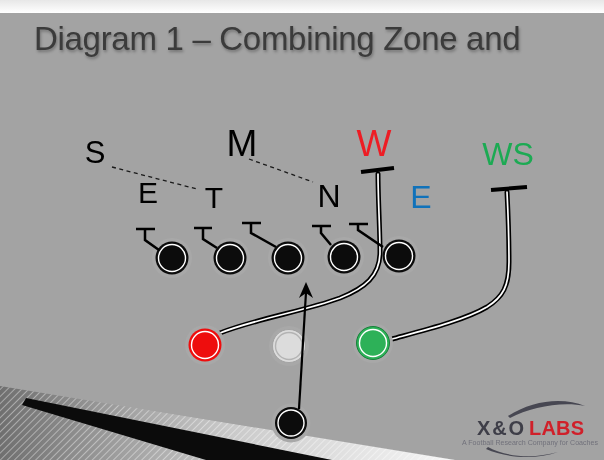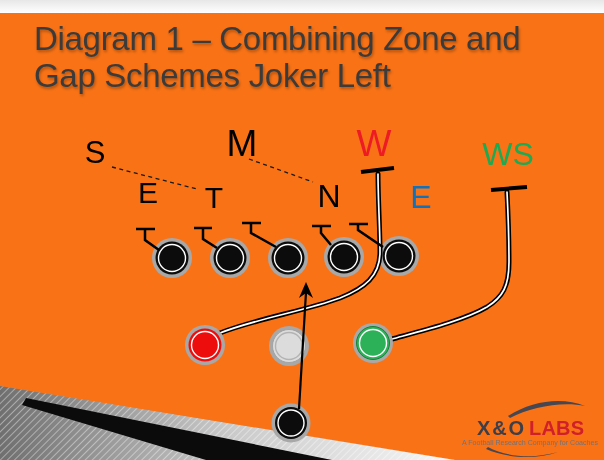--- a/index.html
+++ b/index.html
@@ -1,18 +1,18 @@
 <!DOCTYPE html>
 <html style="--title: #3b3b3b; --route: #000000; --ring: #a8a8a8; --lineman: #0c0c0c; --left-back: #ee0d0d; --quarterback: #dcdcdc; --right-back: #2db158; --deep-back: #0c0c0c; --stripe: #0b0b0b; --wedge-dark: #6f6f6f; --wedge-light: #f7f7f7; --swoosh: #474752; --brand-prefix: #3e3e48; --brand-suffix: #d0202a; --tagline: #71717b;"><head>
 <meta charset="utf-8">
 <style>
   html,body{margin:0;padding:0;background:#ffffff;}
   .slide{
     position:relative;width:604px;height:460px;overflow:hidden;
-    background:#f97316;font-family:"Liberation Sans",sans-serif;
+    background:#a3a3a3;font-family:"Liberation Sans",sans-serif;
   }
   .top-band{position:absolute;left:0;top:0;width:604px;height:13px;
     background:linear-gradient(180deg,#e7e7e7,#ffffff);}
   .title{
     position:absolute;left:34px;top:20px;margin:0;
     font-size:33px;line-height:37px;font-weight:400;letter-spacing:-0.3px;
     color:var(--title,#3b3b3b);
     text-shadow:1px 2px 3px rgba(0,0,0,0.30);
   }
   .diagram-svg{position:absolute;left:0;top:0;}
@@ -37,21 +37,21 @@
   .brand-prefix{fill:var(--brand-prefix,#3e3e48);font-weight:700;font-size:20px;font-family:"Liberation Sans",sans-serif;}
   .brand-suffix{fill:var(--brand-suffix,#d0202a);font-weight:700;font-size:20px;font-family:"Liberation Sans",sans-serif;}
   .tagline{fill:var(--tagline,#71717b);font-size:7.5px;font-family:"Liberation Sans",sans-serif;}
 </style>
 </head>
 <body>
 
 <div class="slide">
   <div class="top-band"></div>
 
-  <h1 class="title"><span>Diagram 1 – Combining Zone and</span><br><span>Gap Schemes Joker Left</span></h1>
+  <h1 class="title"><span>Diagram 1 – Combining Zone and</span><br></h1>
 
   <svg class="diagram-svg" width="604" height="460" viewBox="0 0 604 460">
     <defs>
       <linearGradient id="wedgeGrad" x1="0" y1="0" x2="1" y2="0">
         <stop offset="0" style="stop-color:var(--wedge-dark,#6f6f6f)"></stop>
         <stop offset="0.5" style="stop-color:#c9c9c9"></stop>
         <stop offset="1" style="stop-color:var(--wedge-light,#f7f7f7)"></stop>
       </linearGradient>
       <pattern id="hatch" patternUnits="userSpaceOnUse" width="5" height="5" patternTransform="rotate(45)">
         <line x1="0" y1="0" x2="0" y2="5" stroke="#ffffff" stroke-width="1.6" opacity="0.5"></line>

